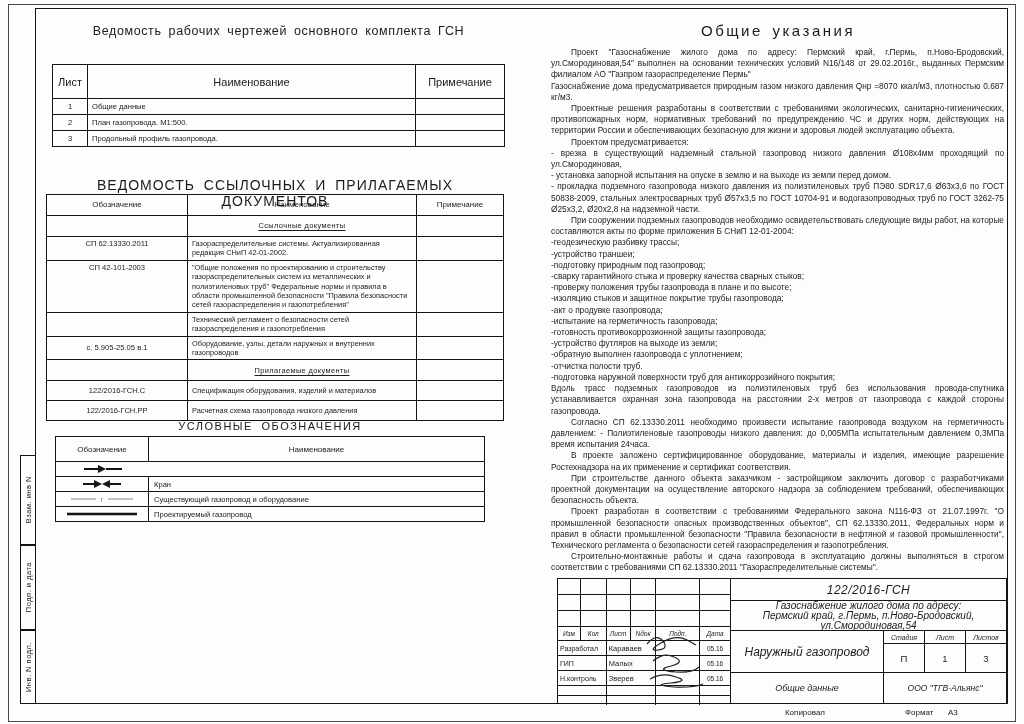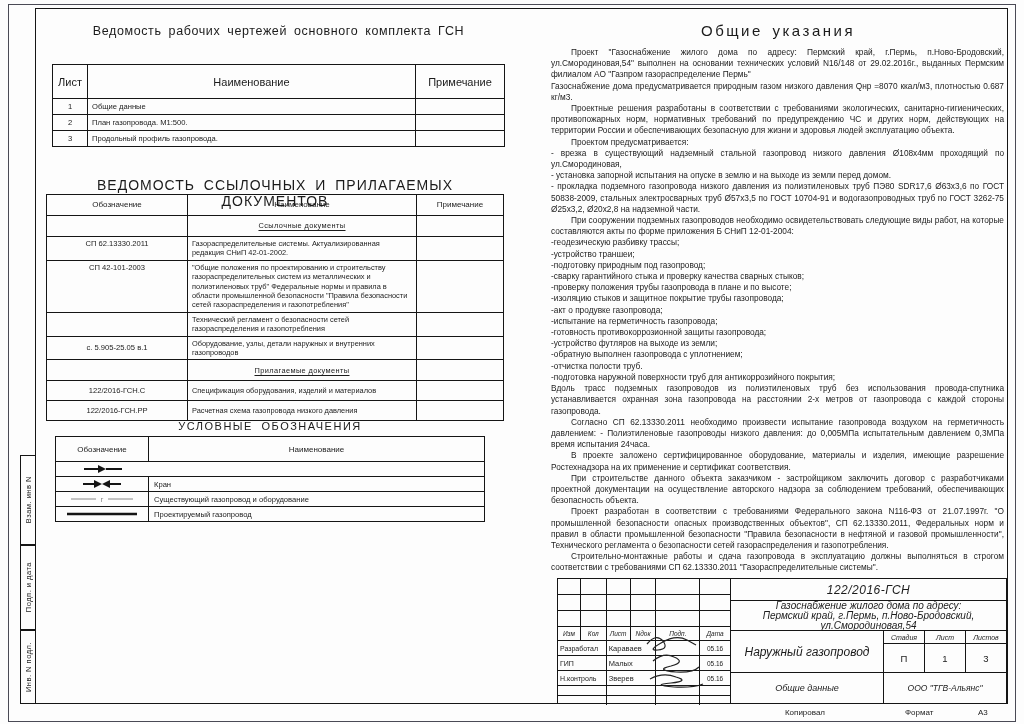--- a/index.html
+++ b/index.html
@@ -93,21 +93,21 @@
   .st-vals { height:29px; border-bottom:1px solid #151515; display:flex; }
   .st-vals div { border-right:1px solid #151515; flex:1; display:flex; align-items:center; justify-content:center; font-size:9.5px; }
   .st-vals div:last-child { border-right:none; }
   .tb-company { flex:1; display:flex; align-items:center; justify-content:center; font-style:italic; font-size:8.5px; }
 
   .signs { position:absolute; left:641px; top:630px; z-index:3; }
 
   .bottom-labels { position:absolute; top:708px; left:0; width:1024px; font-size:8px; color:#222; }
   .copy-lab { position:absolute; left:750px; width:110px; text-align:center; }
   .fmt-lab { position:absolute; left:905px; }
-  .fmt-val { position:absolute; left:978px; }
+  .fmt-val { position:absolute; left:948px; }
 </style>
 </head>
 <body>
 
 <div class="sheet">
   <div class="outer-border"></div>
   <div class="frame"></div>
 
   <div class="strip-box" style="top:455px;height:90px;">
     <span>Взам. инв N</span>

